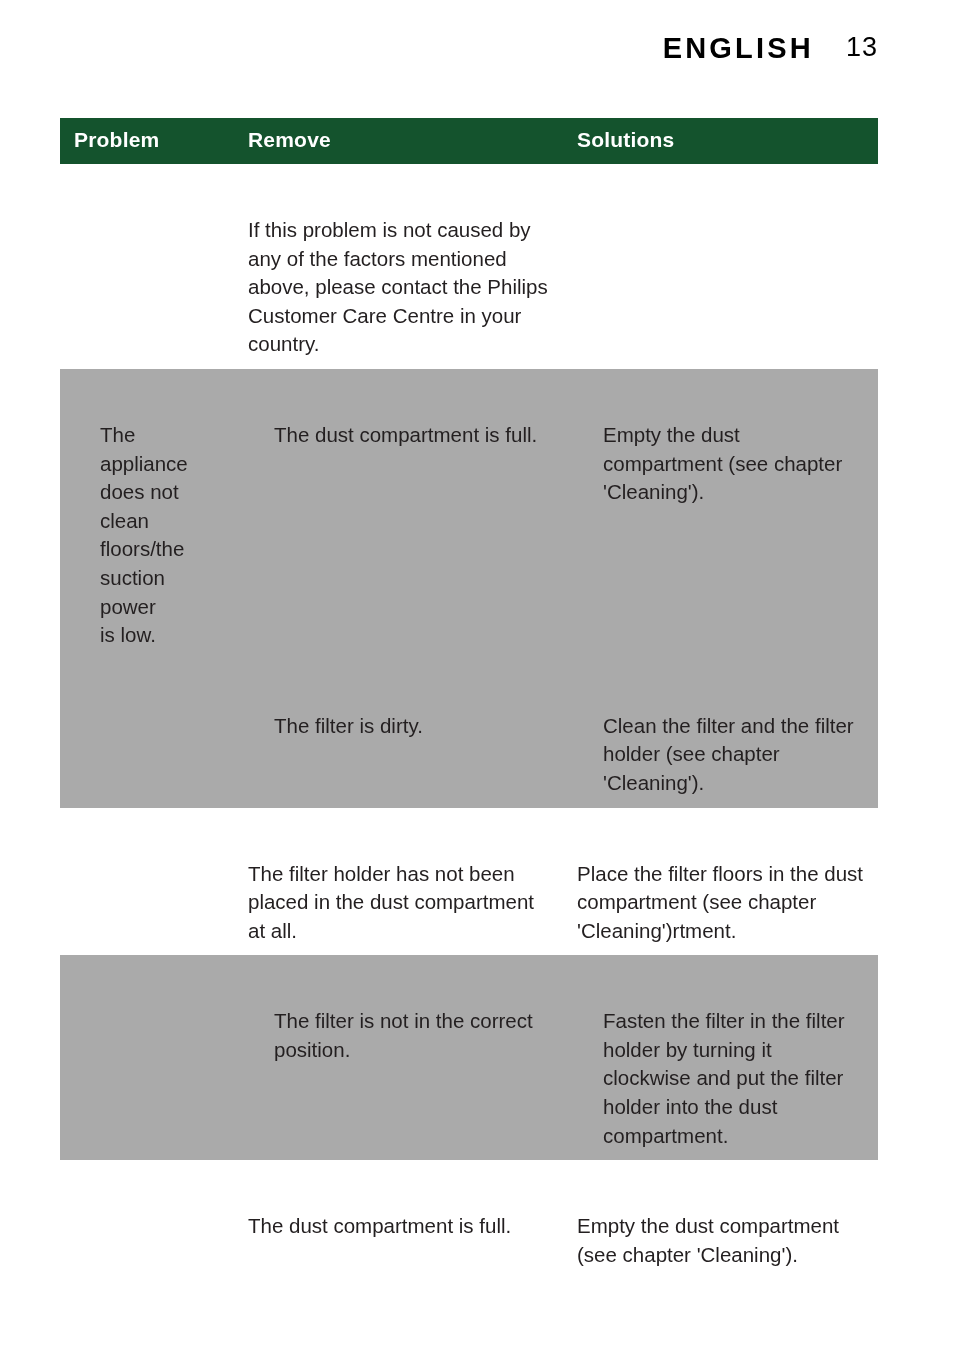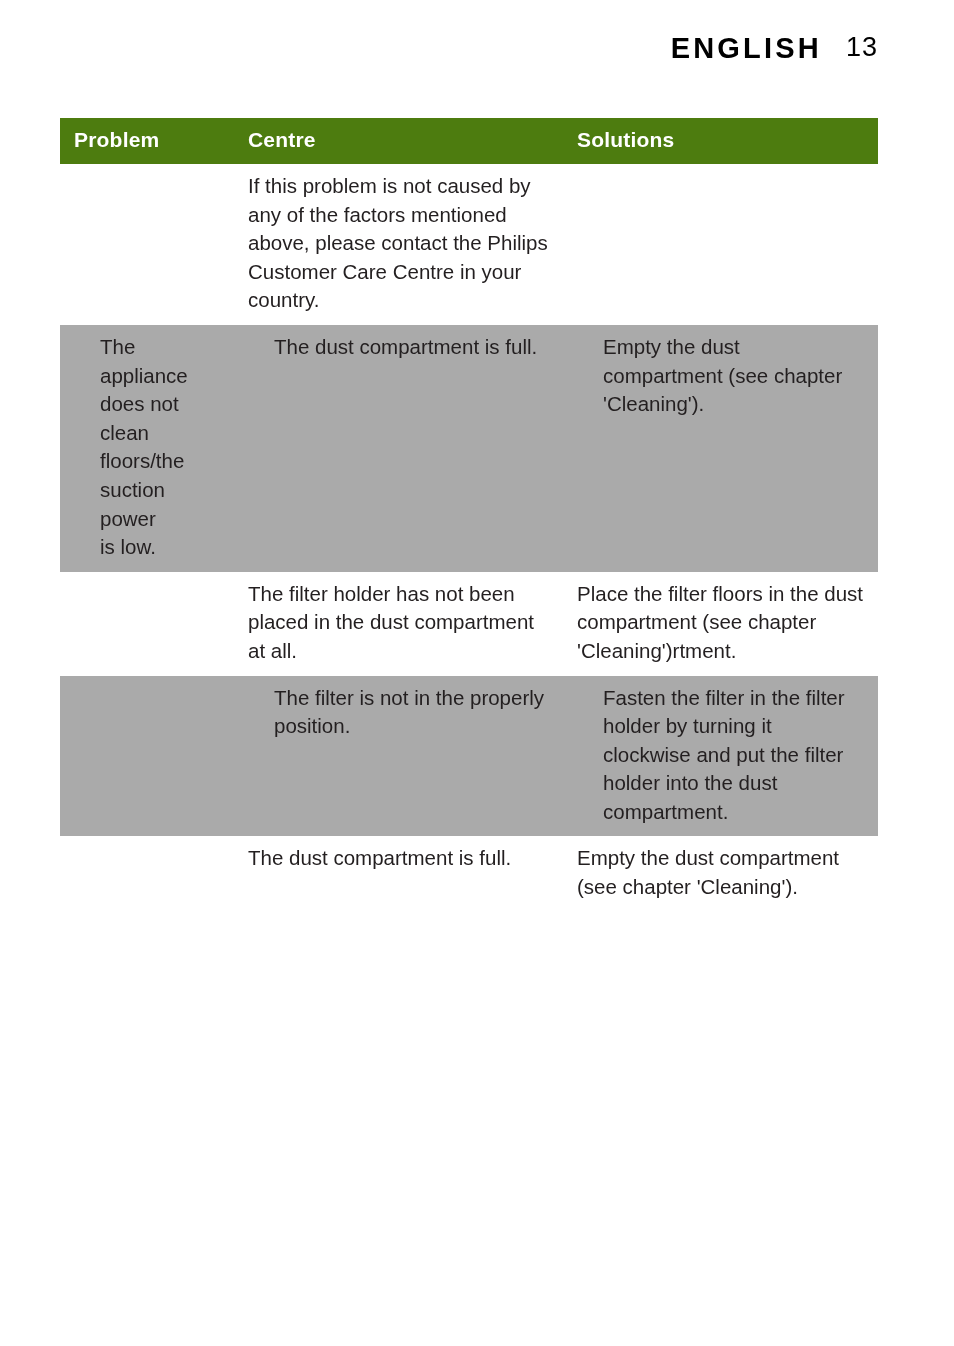--- a/index.html
+++ b/index.html
@@ -36,40 +36,40 @@
     font-size: 29px;
     font-weight: bold;
     letter-spacing: 3.2px;
     color: #000000;
     line-height: 1;
   }
   .header-page-number {
     font-size: 27px;
     font-weight: normal;
     color: #000000;
-    margin-left: 24px;
+    margin-left: 32px;
     line-height: 1;
     letter-spacing: 1px;
   }
 
   
   .troubleshooting-table {
     position: absolute;
     top: 118px;
     left: 60px;
     width: 818px;
     border-collapse: collapse;
     table-layout: fixed;
   }
   .troubleshooting-table col.col-problem   { width: 174px; }
   .troubleshooting-table col.col-causes    { width: 329px; }
   .troubleshooting-table col.col-solutions { width: 315px; }
 
   .troubleshooting-table thead th {
-    background: #4d7c0f;
+    background: #14532d;
     color: #ffffff;
     font-size: 21px;
     font-weight: bold;
     text-align: left;
     padding: 10px 0 12px 14px;
     letter-spacing: 0.2px;
     height: 24px;
     vertical-align: middle;
   }
 
@@ -90,20 +90,21 @@
     background: #ffffff;
   }
   
   .troubleshooting-table tbody tr:last-child td {
     padding-bottom: 14px;
   }
 
   .cell-text {
     display: block;
     white-space: pre-line;
+    margin-top: 44px;
   }
   .cell-empty {
     display: block;
     min-height: 1px;
   }
 </style>
 </head>
 <body>
 
 <div class="page">
@@ -115,21 +116,21 @@
 
   <table class="troubleshooting-table">
     <colgroup>
       <col class="col-problem">
       <col class="col-causes">
       <col class="col-solutions">
     </colgroup>
     <thead>
       <tr>
         <th>Problem</th>
-        <th>Centre</th>
+        <th>Remove</th>
         <th>Solutions</th>
       </tr>
     </thead>
     <tbody>
         <tr class="row-plain">
           <td>
             <span class="cell-empty"></span>
           </td>
           <td>
             <span class="cell-text">If this problem is not caused by any of the factors mentioned above, please contact the Philips Customer Care Centre in your country.</span>
@@ -147,37 +148,48 @@
 suction power
 is low.</span>
           </td>
           <td>
             <span class="cell-text">The dust compartment is full.</span>
           </td>
           <td>
             <span class="cell-text">Empty the dust compartment (see chapter 'Cleaning').</span>
           </td>
         </tr>
+        <tr class="row-shaded">
+          <td>
+            <span class="cell-empty"></span>
+          </td>
+          <td>
+            <span class="cell-text">The filter is dirty.</span>
+          </td>
+          <td>
+            <span class="cell-text">Clean the filter and the filter holder (see chapter 'Cleaning').</span>
+          </td>
+        </tr>
         <tr class="row-plain">
           <td>
             <span class="cell-empty"></span>
           </td>
           <td>
             <span class="cell-text">The filter holder has not been placed in the dust compartment at all.</span>
           </td>
           <td>
             <span class="cell-text">Place the filter floors in the dust compartment (see chapter 'Cleaning')rtment.</span>
           </td>
         </tr>
         <tr class="row-shaded">
           <td>
             <span class="cell-empty"></span>
           </td>
           <td>
-            <span class="cell-text">The filter is not in the properly position.</span>
+            <span class="cell-text">The filter is not in the correct position.</span>
           </td>
           <td>
             <span class="cell-text">Fasten the filter in the filter holder by turning it clockwise and put the filter holder into the dust compartment.</span>
           </td>
         </tr>
         <tr class="row-plain">
           <td>
             <span class="cell-empty"></span>
           </td>
           <td>

